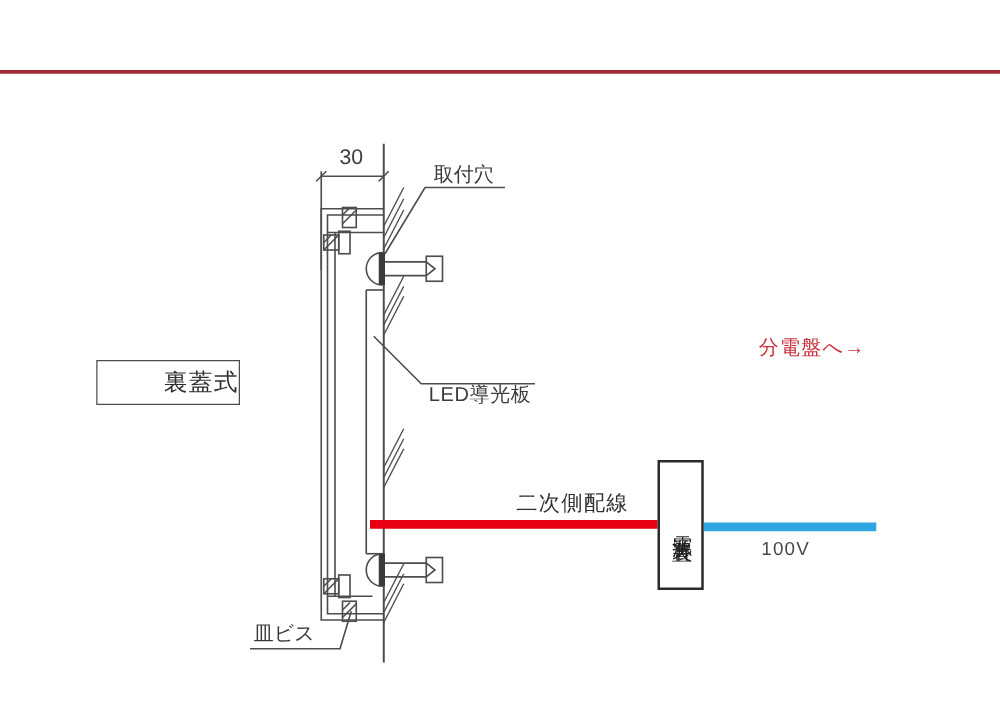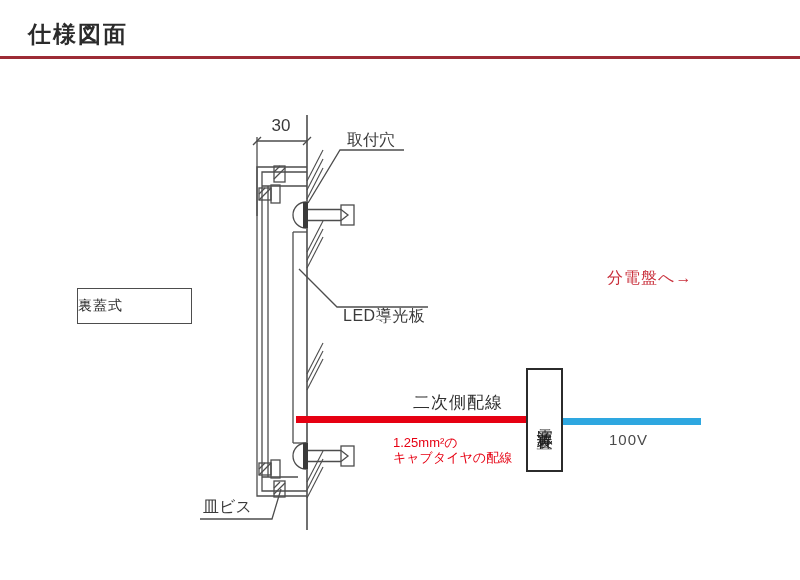--- a/index.html
+++ b/index.html
@@ -8,39 +8,38 @@
   .abs{position:absolute;white-space:nowrap;}
   .page-title{left:28px;top:19px;font-size:23px;font-weight:bold;color:#2b2b2b;letter-spacing:2px;}
   .title-rule{left:0;top:56px;width:800px;height:3px;background:#9d2b35;}
   .drawing-svg{position:absolute;left:0;top:0;}
   .dim-label{left:255px;top:116px;width:52px;text-align:center;font-size:17px;color:#3a3a3a;}
   .lbl{font-size:16px;color:#3a3a3a;}
   .lbl-mounting{left:347px;top:130px;}
   .lbl-led{left:343px;top:286px;letter-spacing:0.5px;margin-top:20px;}
   .lbl-screw{left:203px;top:497px;}
   .backcover-box{left:77px;top:288px;width:113px;height:34px;border:1.5px solid #4d4d4d;
-                 display:flex;align-items:center;justify-content:flex-start;
-                 font-size:14px;color:#2f2f2f;letter-spacing:1px;background:#fff;}
+                 display:flex;align-items:center;justify-content:flex-end;
+                 font-size:19px;color:#2f2f2f;letter-spacing:1px;background:#fff;}
   .wire-label{font-size:17px;color:#2f2f2f;letter-spacing:1px;margin-left:16px;}
   .lbl-secondary{left:397px;top:391px;}
   .lbl-primary{left:578px;top:387px;}
   .voltage{left:609px;top:431px;font-size:15px;color:#4a4a4a;letter-spacing:1px;}
   .red-note{left:393px;top:435px;font-size:13px;line-height:15px;color:#e60012;white-space:normal;width:130px;}
   .dist-label{left:607px;top:268px;font-size:16px;color:#c9303c;font-weight:400;letter-spacing:1px;}
   .power-box{left:526px;top:368px;width:37px;height:104px;border:2px solid #2b2b2b;background:#fff;
              box-sizing:border-box;display:flex;align-items:center;justify-content:center;}
   .power-box span{writing-mode:vertical-rl;text-orientation:upright;font-size:16px;color:#1e1e1e;
                   letter-spacing:2px;line-height:1;}
 </style>
 </head>
 <body>
 
 <div class="stage">
 
-  <div class="abs page-title">仕様図面</div>
   <div class="abs title-rule"></div>
 
   <svg class="drawing-svg" width="800" height="580" viewBox="0 0 800 580">
     <g fill="none" stroke="#4d4d4d" stroke-width="1.3">
 
       <g>
         <path d="M307 115 V530" stroke-width="1.6"></path>
       </g>
 
       <g stroke-width="1.1">
@@ -140,23 +139,19 @@
 
   <div class="abs dim-label">30</div>
   <div class="abs lbl lbl-mounting">取付穴</div>
   <div class="abs lbl lbl-led">LED導光板</div>
   <div class="abs backcover-box">
     <span>裏蓋式</span>
   </div>
   <div class="abs lbl lbl-screw">皿ビス</div>
 
   <div class="abs wire-label lbl-secondary">二次側配線</div>
-  <div class="abs red-note">
-    <span>1.25mm²の</span><br>
-    <span>キャブタイヤの配線</span>
-  </div>
   <div class="abs power-box">
     <span>電源装置</span>
   </div>
   <div class="abs voltage">100V</div>
   <div class="abs dist-label">分電盤へ→</div>
 
 </div>
 
 </body></html>

